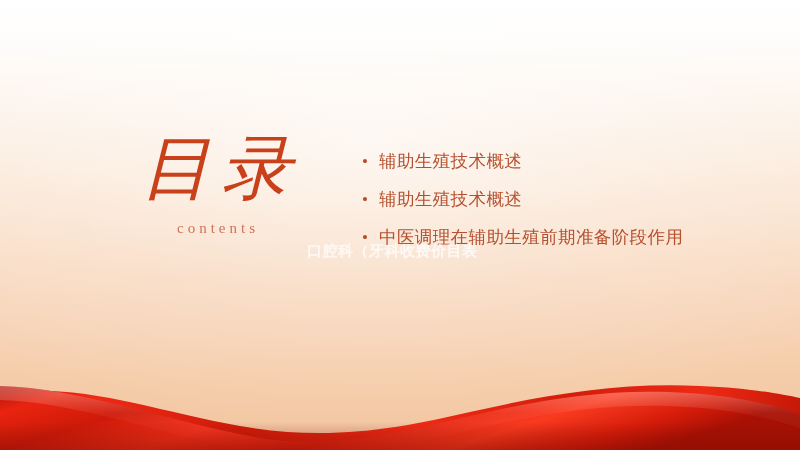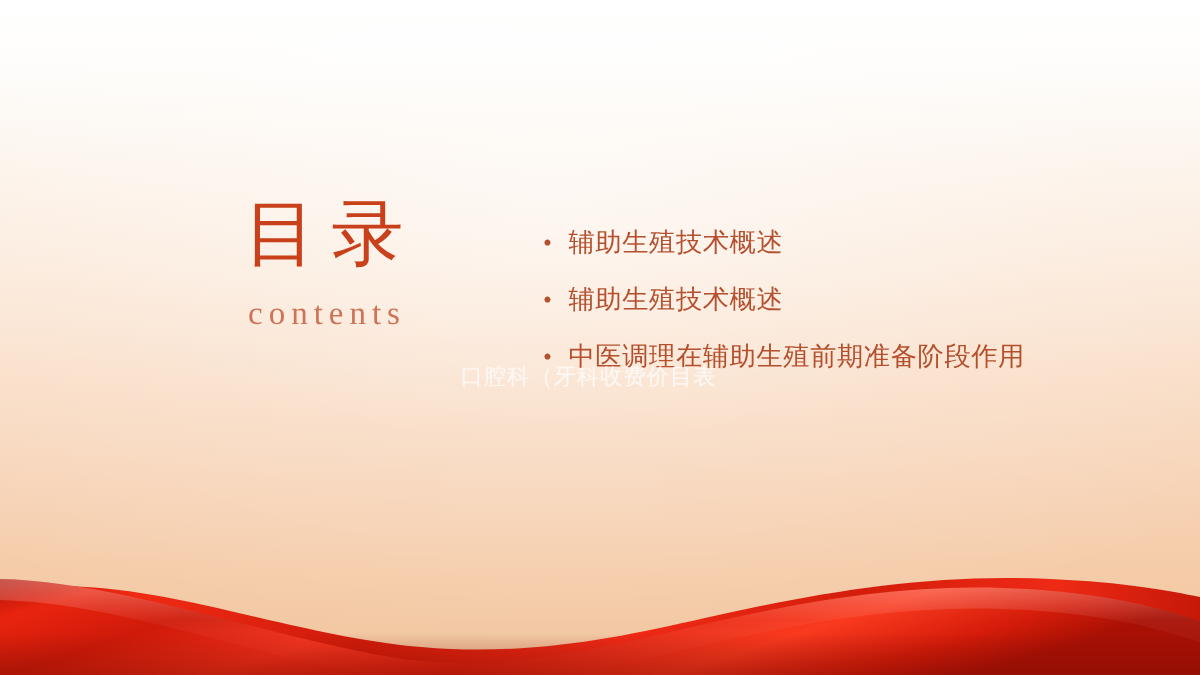--- a/index.html
+++ b/index.html
@@ -61,32 +61,33 @@
   
   .title-block {
     position: absolute;
     left: 96px;
     top: 132px;
     width: 240px;
     text-align: center;
   }
   .title-main {
     font-family: "Liberation Serif", "DejaVu Serif", serif;
-    font-size: 48px;
+    font-size: 70px;
     line-height: 1.05;
     letter-spacing: 10px;
     color: #c8411a;
     margin: 0 0 14px 0;
     padding-left: 10px;
     font-weight: 400;
     white-space: nowrap;
+    font-style: italic;
   }
   .title-sub {
     font-family: "Liberation Serif", "DejaVu Serif", serif;
-    font-size: 22px;
+    font-size: 15px;
     letter-spacing: 4px;
     color: #cf7357;
     margin: 0;
     padding-left: 4px;
     font-weight: 400;
   }
 
   
   .toc-list {
     position: absolute;
@@ -117,21 +118,21 @@
     color: #b5502e;
   }
 
   
   .watermark {
     position: absolute;
     left: 307px;
     top: 242px;
     font-family: "Liberation Sans", sans-serif;
     font-size: 15px;
-    font-weight: 400;
+    font-weight: 700;
     letter-spacing: 0.5px;
     color: rgba(255, 255, 255, 0.62);
     white-space: nowrap;
     pointer-events: none;
     text-shadow: 0 0 1px rgba(255,255,255,0.35);
   }
 </style>
 </head>
 <body>
 

